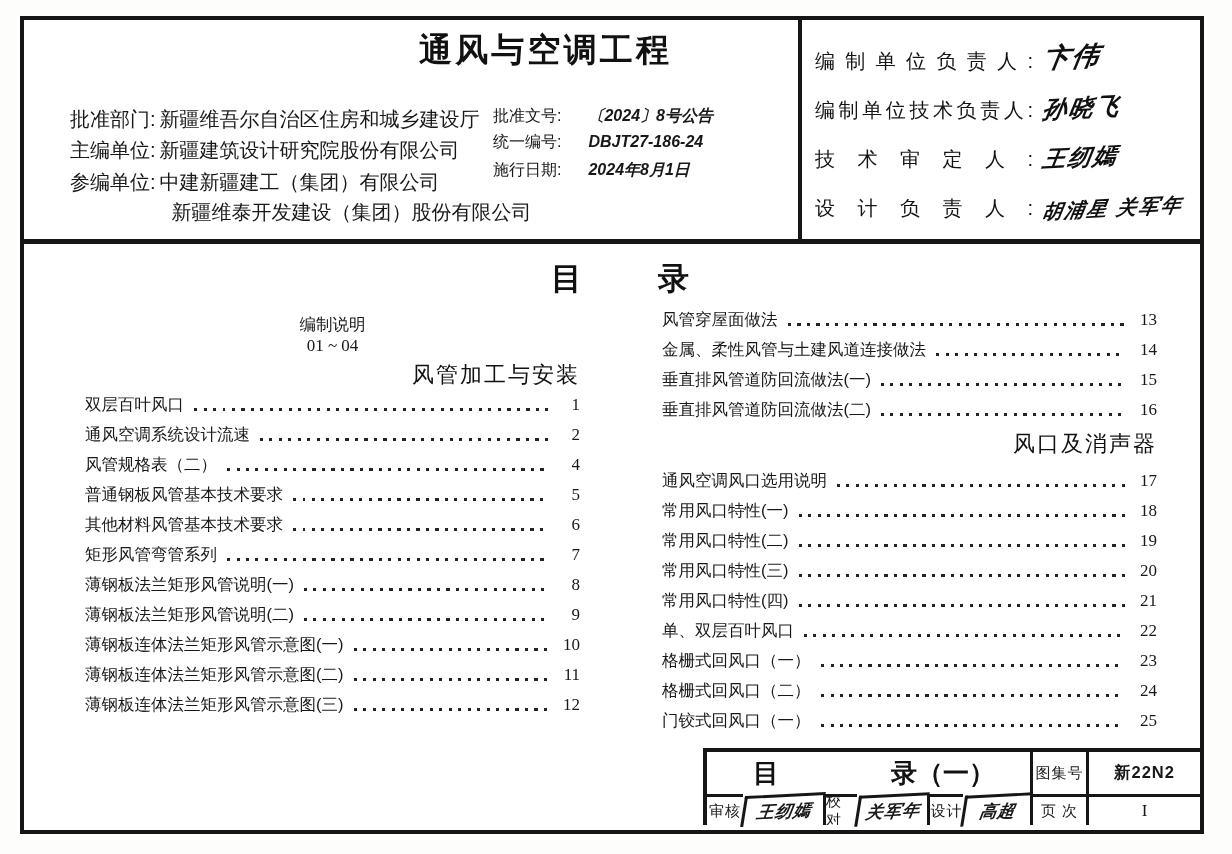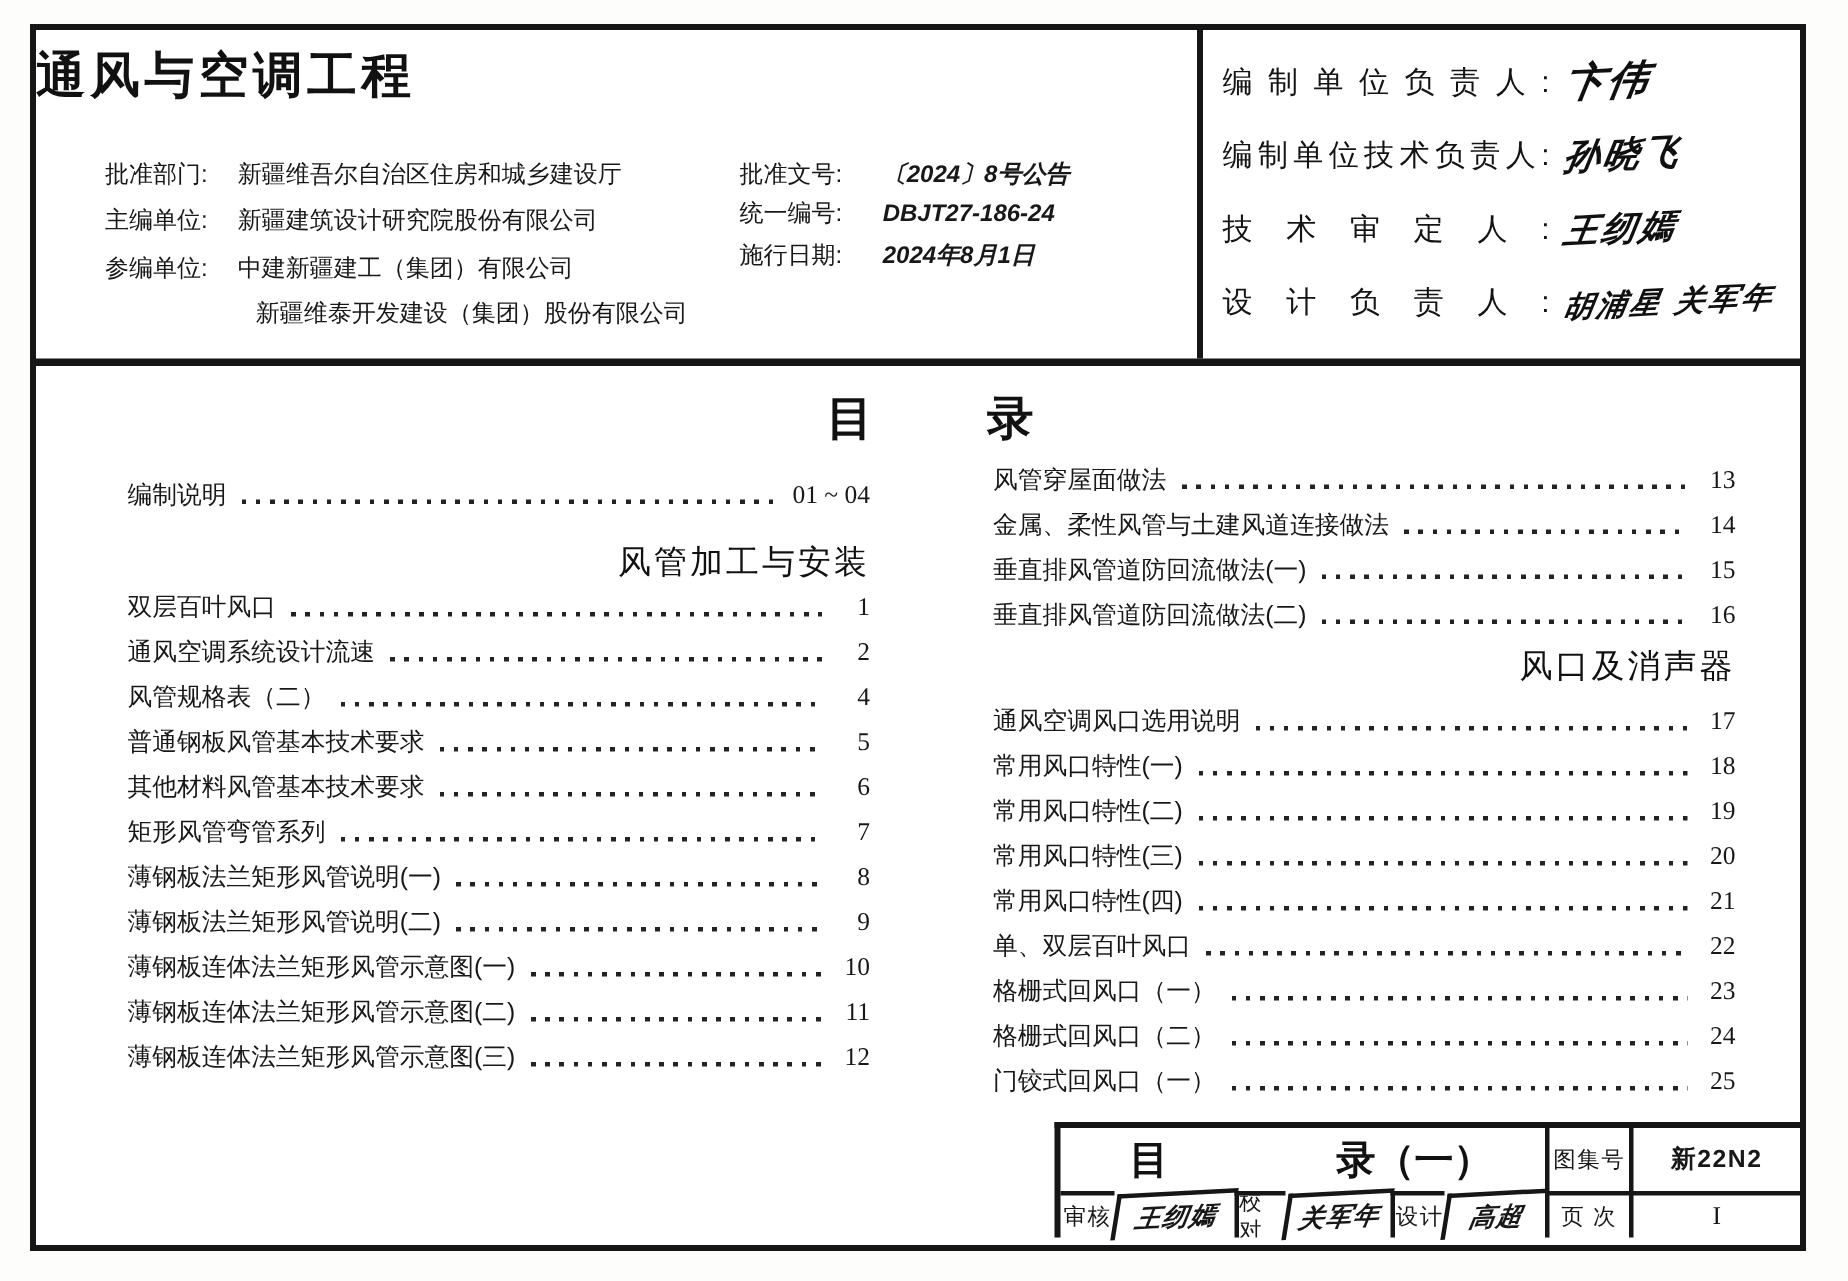--- a/index.html
+++ b/index.html
@@ -10,30 +10,30 @@
     font-family:"Liberation Sans", sans-serif; color:#181818;
   }
   .sheet {
     position:absolute; left:20px; top:16px; width:1184px; height:818px;
     border:4px solid #161616; background:#ffffff;
   }
   
   .header { position:relative; height:224px; border-bottom:5px solid #161616; }
   .vdiv { position:absolute; top:0; bottom:0; left:774px; width:4px; background:#161616; }
   .doc-title {
-    position:absolute; top:8px; left:0; width:646px; text-align:left;
+    position:absolute; top:8px; left:0; width:646px; text-align:right;
     font-size:33px; font-weight:700; word-spacing:-8px; letter-spacing:1px; color:#111;
   }
-  .apr-row { position:absolute; left:46px; font-size:16px; white-space:nowrap; }
+  .apr-row { position:absolute; left:46px; font-size:20px; white-space:nowrap; }
   .apr-row .alabel { display:inline-block; width:84px; }
   .fil-row { position:absolute; left:469px; font-size:16px; white-space:nowrap; }
   .fil-row .flabel { display:inline-block; width:91px; }
   .fil-row .fvalue { font-weight:600;font-style:italic; }
   .hr-box { position:absolute; left:778px; top:0; width:398px; height:219px; }
-  .sig-row { position:absolute; left:13px; height:42px; display:flex; align-items:center; white-space:nowrap; }
+  .sig-row { position:absolute; left:13px; height:42px; display:flex; align-items:flex-end; white-space:nowrap; }
   .sig-label {
     display:inline-block; width:218px; font-size:20px; color:#141414;
     text-align:justify; text-align-last:justify;
   }
   .hand {
     font-style:italic; font-weight:700; letter-spacing:2px; color:#101010;
     transform:skewX(-12deg) rotate(-3deg); display:inline-block; margin-left:10px;
   }
   .hand.h1 { font-size:27px; }
   .hand.h2 { font-size:24px; font-weight:600; }
@@ -54,21 +54,21 @@
     background-image:repeating-linear-gradient(to right,#232323 0 3px,transparent 3px 9.5px);
   }
   .trow .pg {
     font-family:"Liberation Serif", serif; font-size:17px; min-width:22px;
     text-align:right; white-space:nowrap;
   }
   .sec-head { height:30px; line-height:30px; text-align:right; font-size:22px;
     font-weight:400; letter-spacing:2px; color:#111; }
   .col-left .sec-head  { margin-top:14px; }
   .col-right .sec-head { margin-top:4px; margin-bottom:7px; }
-  .intro-row { height:32px; }
+  .intro-row { height:32px;flex-direction:column; }
   
   .tblock {
     position:absolute; right:0; bottom:0; width:497px; height:77px;
     border-top:4px solid #161616; border-left:4px solid #161616; background:#fff;
     display:grid; grid-template-columns:36px 80px 34px 70px 36px 1fr 56px 114px;
     grid-template-rows:42px 31px;
   }
   .tc { display:flex; align-items:center; justify-content:center; overflow:hidden; }
   .bl { border-left:3px solid #161616; }
   .bt { border-top:3px solid #161616; }

